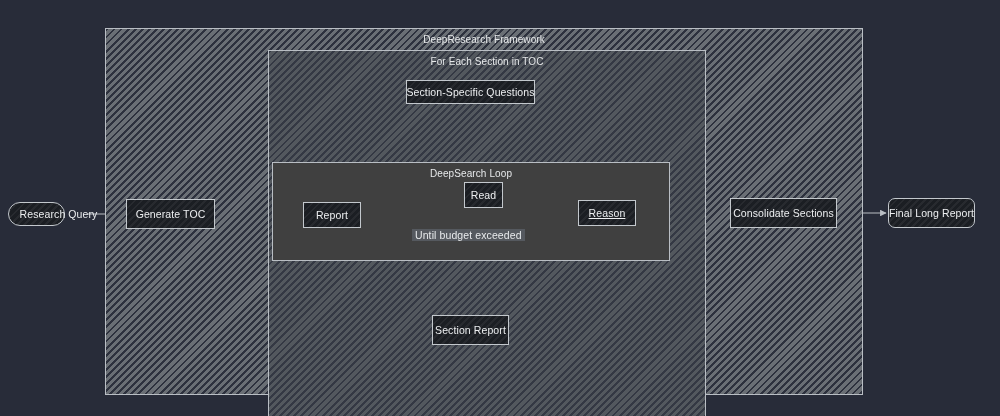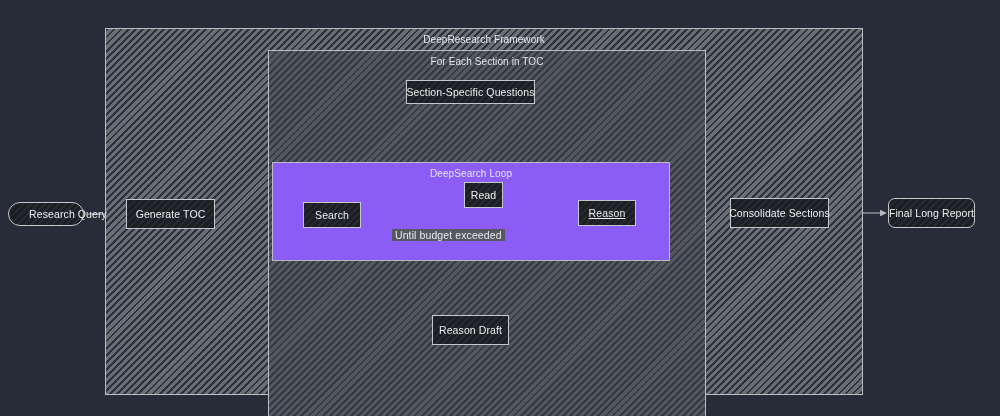--- a/index.html
+++ b/index.html
@@ -44,21 +44,21 @@
   .hatch-inner {
     background-color: #53585e;
     background-image: repeating-linear-gradient(
       135deg,
       rgba(40,44,57,.72) 0px,
       rgba(40,44,57,.72) 2px,
       rgba(40,44,57,0) 2px,
       rgba(40,44,57,0) 5px);
   }
   .flat-loop {
-    background-color: #8b5cf6;
+    background-color: #404040;
   }
 
   
   .node {
     position: absolute;
     box-sizing: border-box;
     border: 1px solid #c3c8cd;
     background-color: #1b1e23;
     background-image: repeating-linear-gradient(
       135deg,
@@ -114,49 +114,49 @@
 </div>
 
 <div class="cluster hatch-inner" style="left:268px; top:50px; width:438px; height:372px;">
   <div class="cluster-label">For Each Section in TOC</div>
 </div>
 
 <div class="cluster flat-loop" style="left:272px; top:162px; width:398px; height:99px;">
   <div class="cluster-label">DeepSearch Loop</div>
 </div>
 
-<div class="node stadium" style="left:8px; top:202px; width:76px; height:24px;padding-left:44px;">
+<div class="node stadium" style="left:8px; top:202px; width:57px; height:24px;padding-left:44px;">
   <span>Research Query</span>
 </div>
 
 <div class="node" style="left:126px; top:199px; width:89px; height:30px;">
   <span>Generate TOC</span>
 </div>
 
 <div class="node" style="left:406px; top:80px; width:129px; height:24px;">
   <span>Section-Specific Questions</span>
 </div>
 
 <div class="node" style="left:303px; top:202px; width:58px; height:26px;">
-  <span>Search</span>
+  <span>Report</span>
 </div>
 
 <div class="node" style="left:464px; top:182px; width:39px; height:26px;align-items:center;">
   <span>Read</span>
 </div>
 
 <div class="node" style="left:578px; top:200px; width:58px; height:26px;text-decoration:underline;">
   <span>Reason</span>
 </div>
 
 <div class="node" style="left:432px; top:315px; width:77px; height:30px;">
-  <span>Reason Draft</span>
+  <span>Section Report</span>
 </div>
 
-<div class="node" style="left:730px; top:198px; width:99px; height:30px;">
+<div class="node" style="left:730px; top:198px; width:107px; height:30px;">
   <span>Consolidate Sections</span>
 </div>
 
 <div class="node" style="left:888px; top:198px; width:87px; height:30px;border-radius:7px;">
   <span>Final Long Report</span>
 </div>
 
-<div class="edge-label" style="left:392px; top:229px;">Until budget exceeded</div>
+<div class="edge-label" style="left:412px; top:229px;">Until budget exceeded</div>
 
 </body></html>

